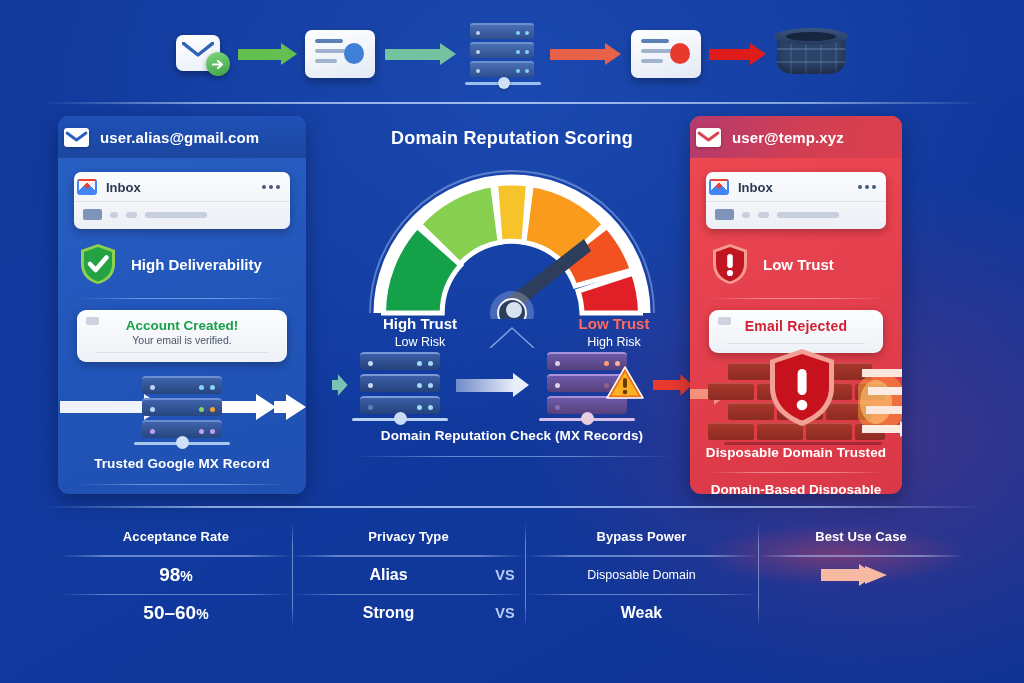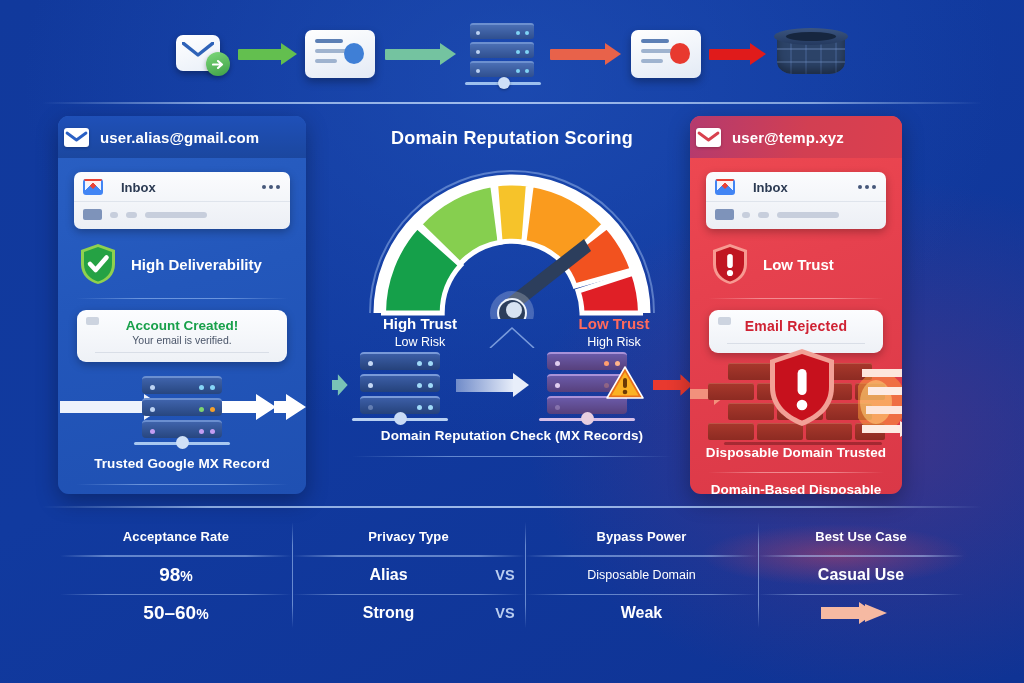--- a/index.html
+++ b/index.html
@@ -135,21 +135,21 @@
   .panel-header .hdr-mail {
     width:25px; height:19px; border-radius:3px; background:#fff; position:relative; flex:0 0 auto;
     box-shadow:0 1px 3px rgba(0,0,0,.25);
   }
   .panel-header .hdr-title { font-size:15px; font-weight:bold; letter-spacing:.1px; }
 
   .inbox-card {
     margin:14px 16px 0 16px; background:linear-gradient(180deg,#fbfcfe 0%,#eceff5 100%);
     border-radius:7px; box-shadow:0 3px 8px rgba(0,0,0,.27); overflow:hidden;
   }
-  .inbox-top { display:flex; align-items:center; gap:18px; padding:7px 10px 6px 9px; }
+  .inbox-top { display:flex; align-items:center; gap:9px; padding:7px 10px 6px 3px; }
   .gm-icon {
     width:20px; height:16px; border-radius:3px; position:relative; flex:0 0 auto; overflow:hidden;
     background:#4285f4;
   }
   .gm-icon:before {
     content:""; position:absolute; left:0; top:0; width:0; height:0;
     border-left:10px solid transparent; border-right:10px solid transparent; border-top:10px solid #e94335;
   }
   .gm-icon:after {
     content:""; position:absolute; left:2px; top:2px; width:16px; height:11px;
@@ -716,23 +716,20 @@
         <div class="trow r1">
           <span class="cell-sm">Disposable Domain</span>
         </div>
         <div class="trow r2">
           <span class="cell-mid">Weak</span>
         </div>
       </div>
 
       <div class="tcol">
         <div class="th">Best Use Case</div>
-        <div class="trow r1">
-          <span class="cell-mid">Casual Use</span>
-        </div>
         <div class="trow r2">
           <svg class="dbl-arrow" viewBox="0 0 84 26">
             <path d="M2 7 H40 V2 L56 13 L40 24 V19 H2 Z" fill="#f6b9a2"></path>
             <path d="M46 4 L68 13 L46 22 Z" fill="#f6b9a2"></path>
           </svg>
         </div>
       </div>
 
     </div>
   </div>

